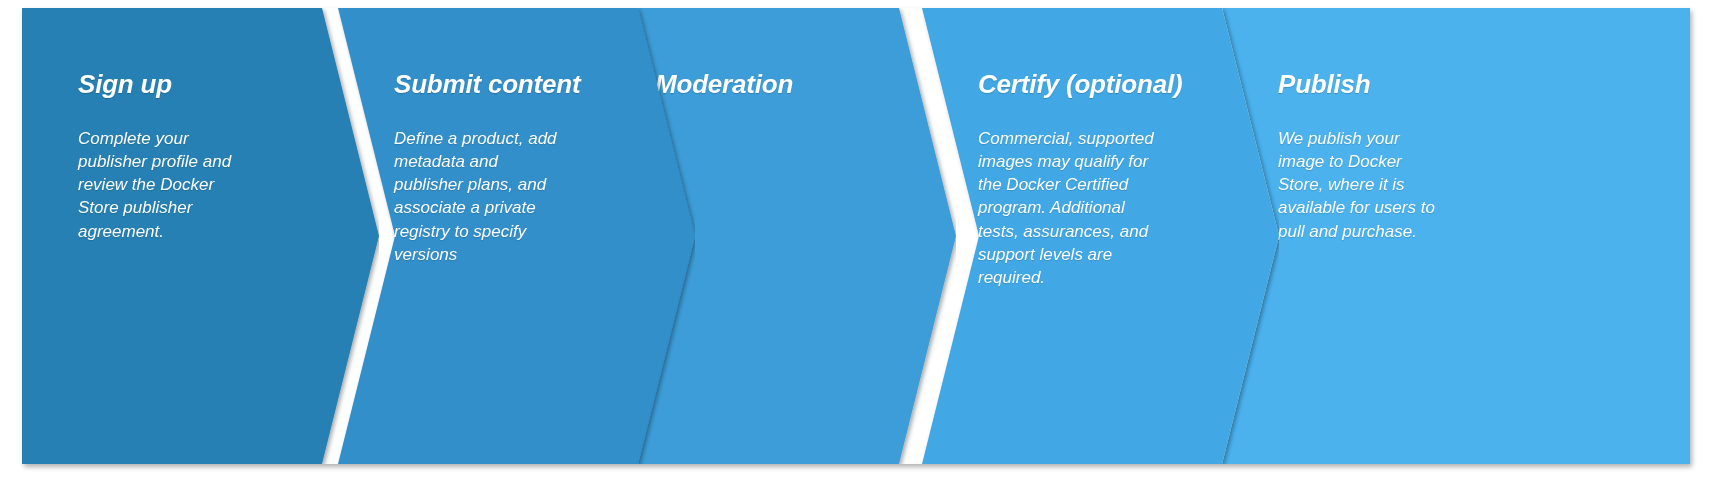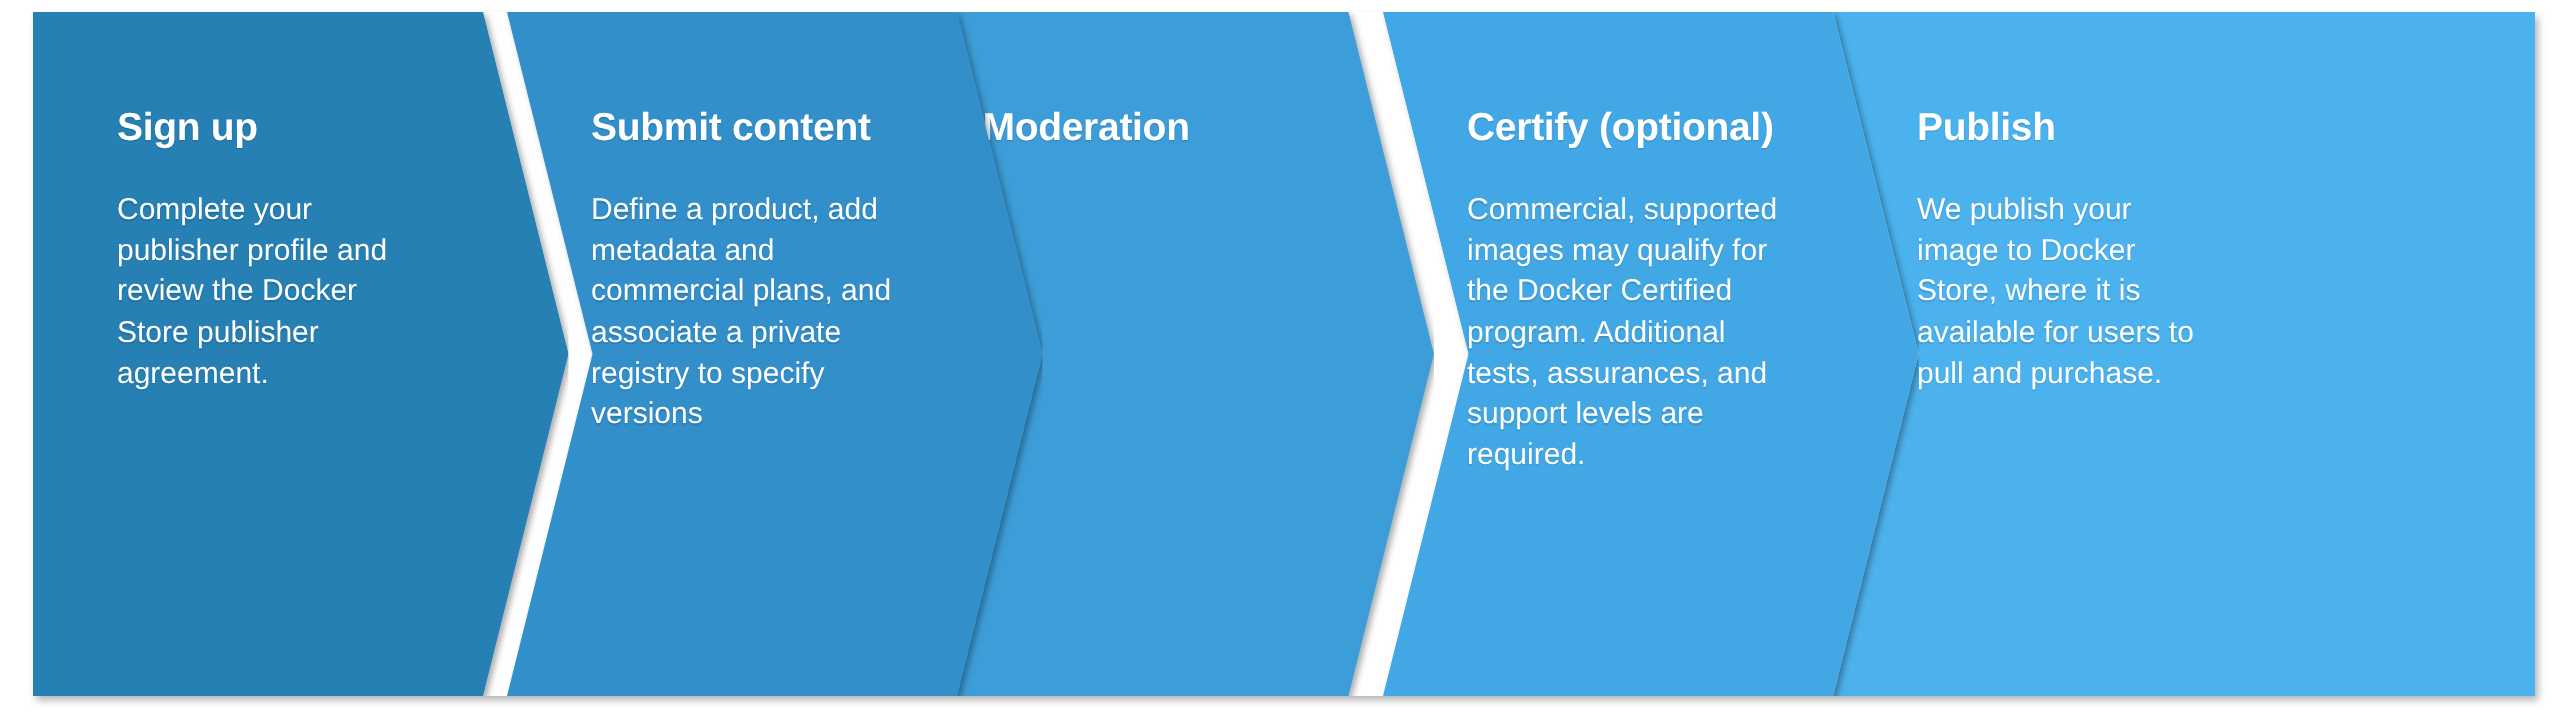--- a/index.html
+++ b/index.html
@@ -27,20 +27,21 @@
     height: 456px;
     background: #ffffff;
     box-shadow: 2px 3px 5px rgba(0,0,0,0.30);
   }
   #chevron-row {
     position: absolute;
     left: 0;
     top: 0;
     width: 1668px;
     height: 380px;
+    font-style: italic;
   }
   .chevron {
     position: absolute;
     top: 0;
     height: 456px;
     width: 357px;
     box-sizing: border-box;
     color: #ffffff;
   }
   
@@ -63,21 +64,21 @@
   .chevron-title {
     font-size: 26px;
     font-weight: bold;
     line-height: 1.12;
     letter-spacing: -0.2px;
     margin: 0 0 28px 0;
     white-space: nowrap;
     text-shadow: 0 1px 1px rgba(0,0,0,0.18);
   }
   .chevron-desc {
-    font-size: 20px;
+    font-size: 17px;
     font-weight: normal;
     line-height: 1.36;
     margin: 0;
     white-space: pre-line;
     text-shadow: 0 1px 1px rgba(0,0,0,0.14);
   }
   .chev-1 { left: 0px;    z-index: 10; }
   .chev-2 { left: 316px;  z-index: 9;  }
   .chev-3 { left: 577px;  z-index: 8;  }
   .chev-4 { left: 900px;  z-index: 7;  }
@@ -116,21 +117,21 @@
             <filter id="sh2" x="-20%" y="-20%" width="160%" height="160%">
               <feDropShadow dx="2" dy="2" stdDeviation="2.2" flood-color="#000000" flood-opacity="0.34"></feDropShadow>
             </filter>
           </defs>
           <path d="M 0,0 L 300,0 L 357,228 L 300,456 L 0,456 L 57,228 Z" fill="#338fca" filter="url(#sh2)"></path>
         </svg>
         <div class="body">
           <h3 class="chevron-title">Submit content</h3>
           <p class="chevron-desc">Define a product, add
 metadata and
-commercial plans, and
+publisher plans, and
 associate a private
 registry to specify
 versions</p>
         </div>
       </div>
 
       <div class="chevron chev-3">
         <svg class="shape" viewBox="0 0 357 456" preserveAspectRatio="none">
           <defs>
             <filter id="sh3" x="-20%" y="-20%" width="160%" height="160%">

